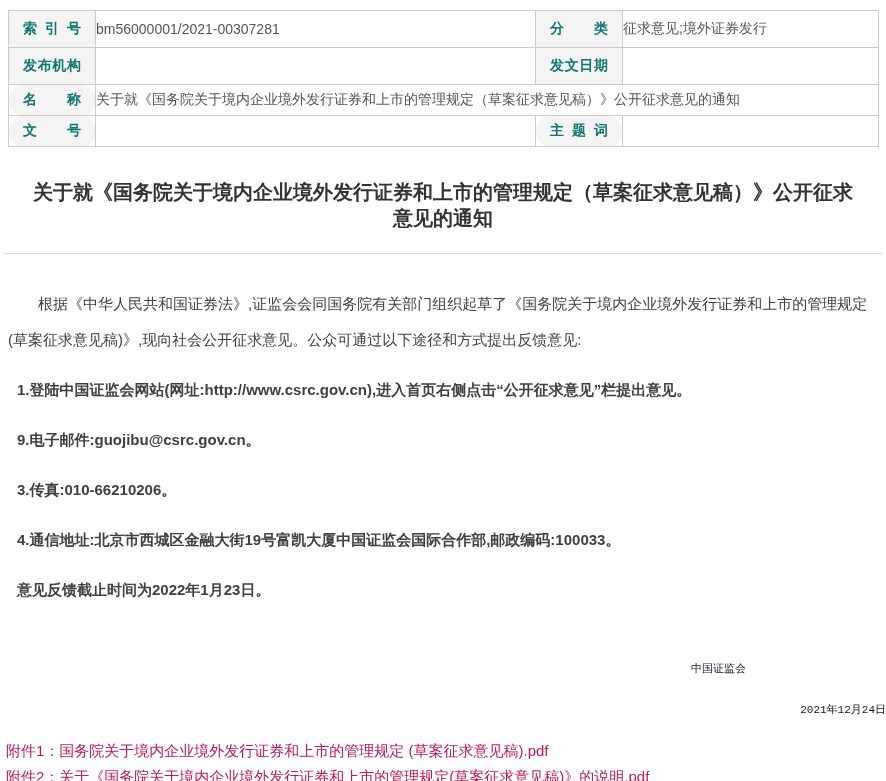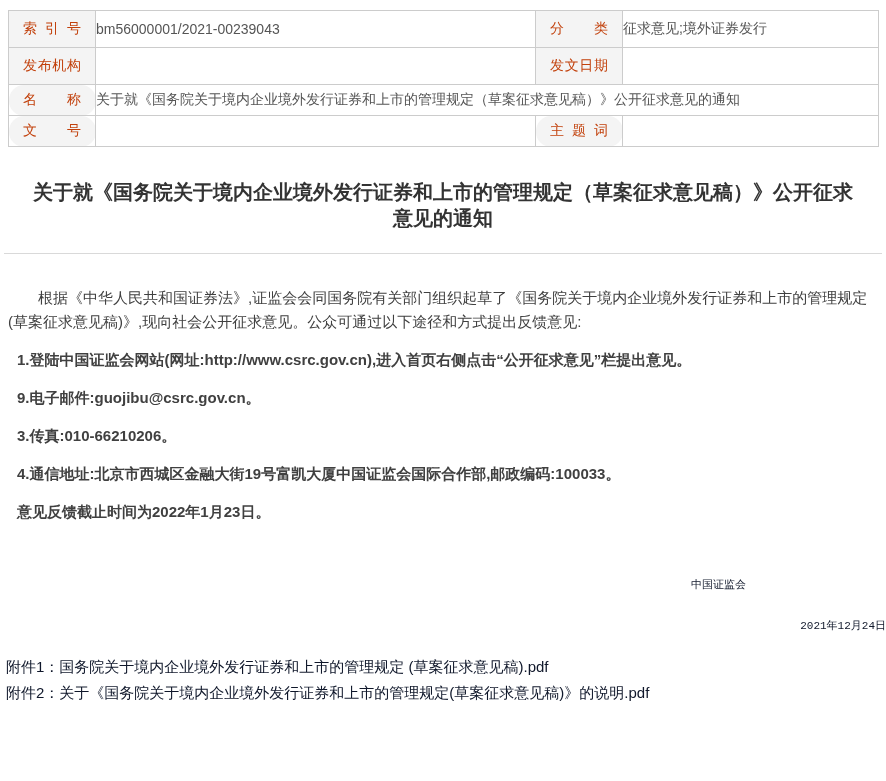--- a/index.html
+++ b/index.html
@@ -16,21 +16,21 @@
   table.meta {
     width: 870px; margin: 0 8px;
     border-collapse: collapse; table-layout: fixed;
     font-size: 14px;
   }
   table.meta td {
     border: 1px solid #cccccc;
     vertical-align: middle;
     padding: 0;
   }
-  td.lbl { background: #f4f4f4; color: #c2410c; font-weight: normal; }
+  td.lbl { background: #f4f4f4; color: #0f766e; font-weight: bold; }
   td.lbl .lbl-inner {
     display: block; width: 58px; margin: 0 auto;
     text-align: justify; text-align-last: justify;
   }
   td.val { color: #555555; padding-left: 15px; background: #ffffff; }
   .row-tall td { height: 37px; }
   .row-mid  td { height: 31px; border-radius: 15px; }
   .col-l { width: 87px; }
   .col-v1 { width: 440px; }
   .col-l2 { width: 87px; }
@@ -40,49 +40,49 @@
   .doc-title {
     margin: 32px 24px 0 24px;
     text-align: center;
     font-size: 20px; line-height: 26px;
     font-weight: bold; color: #333333;
   }
   .divider {
     margin: 22px 4px 0 4px;
     border: none; border-top: 1px solid #d9d9d9; height: 0;
   }
-  .content { padding: 0 8px; font-size: 15px; line-height: 24px; color: #404040; }
+  .content { padding: 0 8px; font-size: 15px; line-height: 36px; color: #404040; }
   .content p { margin: 14px 0; }
   .content p.lead { margin-top: 32px; text-indent: 2em; }
   .content p.item { text-indent: 0.6em; font-weight: bold; }
 
   .sig { font-size: 11px; line-height: 26px; color: #0f172a; font-family: Liberation Mono, monospace; }
   .sig-org  { margin-top: 48px; text-align: right; padding-right: 140px; }
   .sig-date { margin-top: 15px; text-align: right; }
 
   .related {
     margin-top: 56px; padding: 0 8px; text-indent: 1.4em;
     font-size: 15px; line-height: 26px; color: #333333;
   }
   .attachments { margin-top: 15px; padding: 0 6px; }
   .attach { font-size: 15px; line-height: 26px; }
-  .attach a { color: #0f172a; text-decoration: none; cursor: pointer; }
+  .attach a { color: #be185d; text-decoration: none; cursor: pointer; }
 </style>
 </head>
 <body>
 
 <div class="page">
 
   <table class="meta">
     <tbody>
         <tr class="row-tall">
       <td class="lbl col-l">
         <span class="lbl-inner">索引号</span>
       </td>
-      <td class="val col-v1">bm56000001/2021-00239043</td>
+      <td class="val col-v1">bm56000001/2021-00307281</td>
       <td class="lbl col-l2">
         <span class="lbl-inner">分类</span>
       </td>
       <td class="val col-v2">征求意见;境外证券发行</td>
     </tr>
     <tr class="row-tall">
       <td class="lbl">
         <span class="lbl-inner">发布机构</span>
       </td>
       <td class="val"></td>

